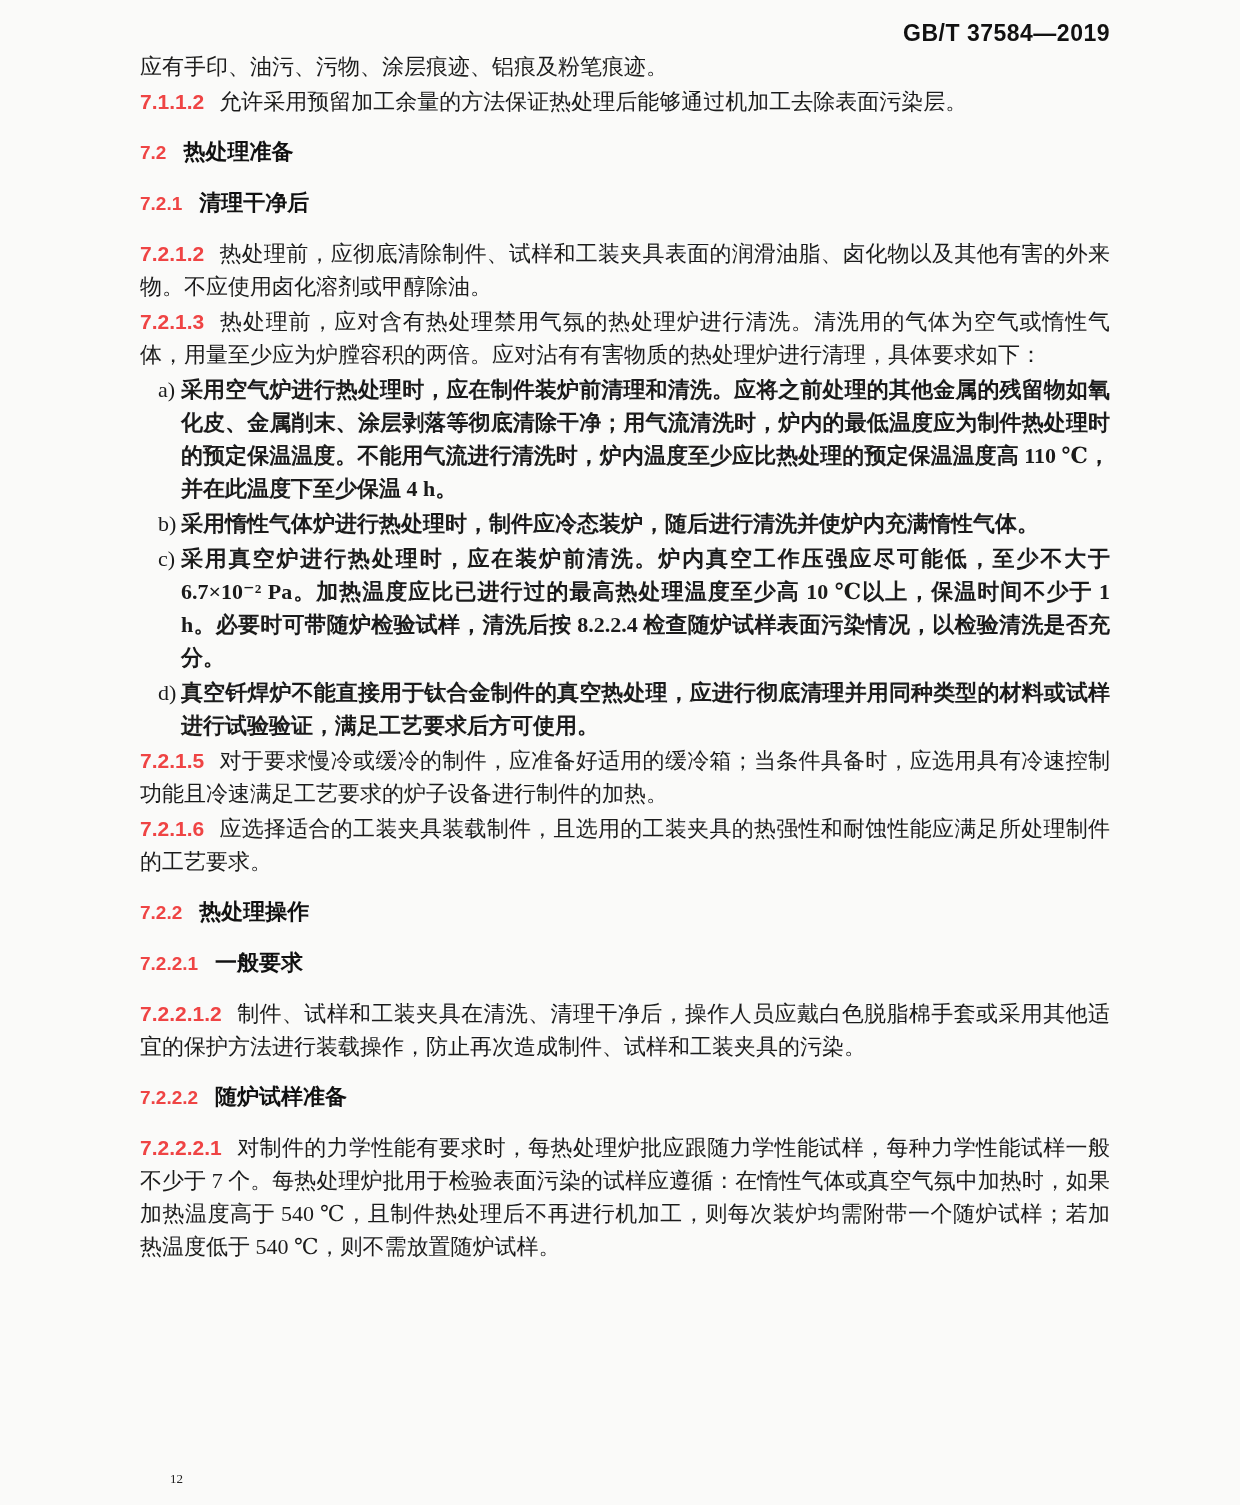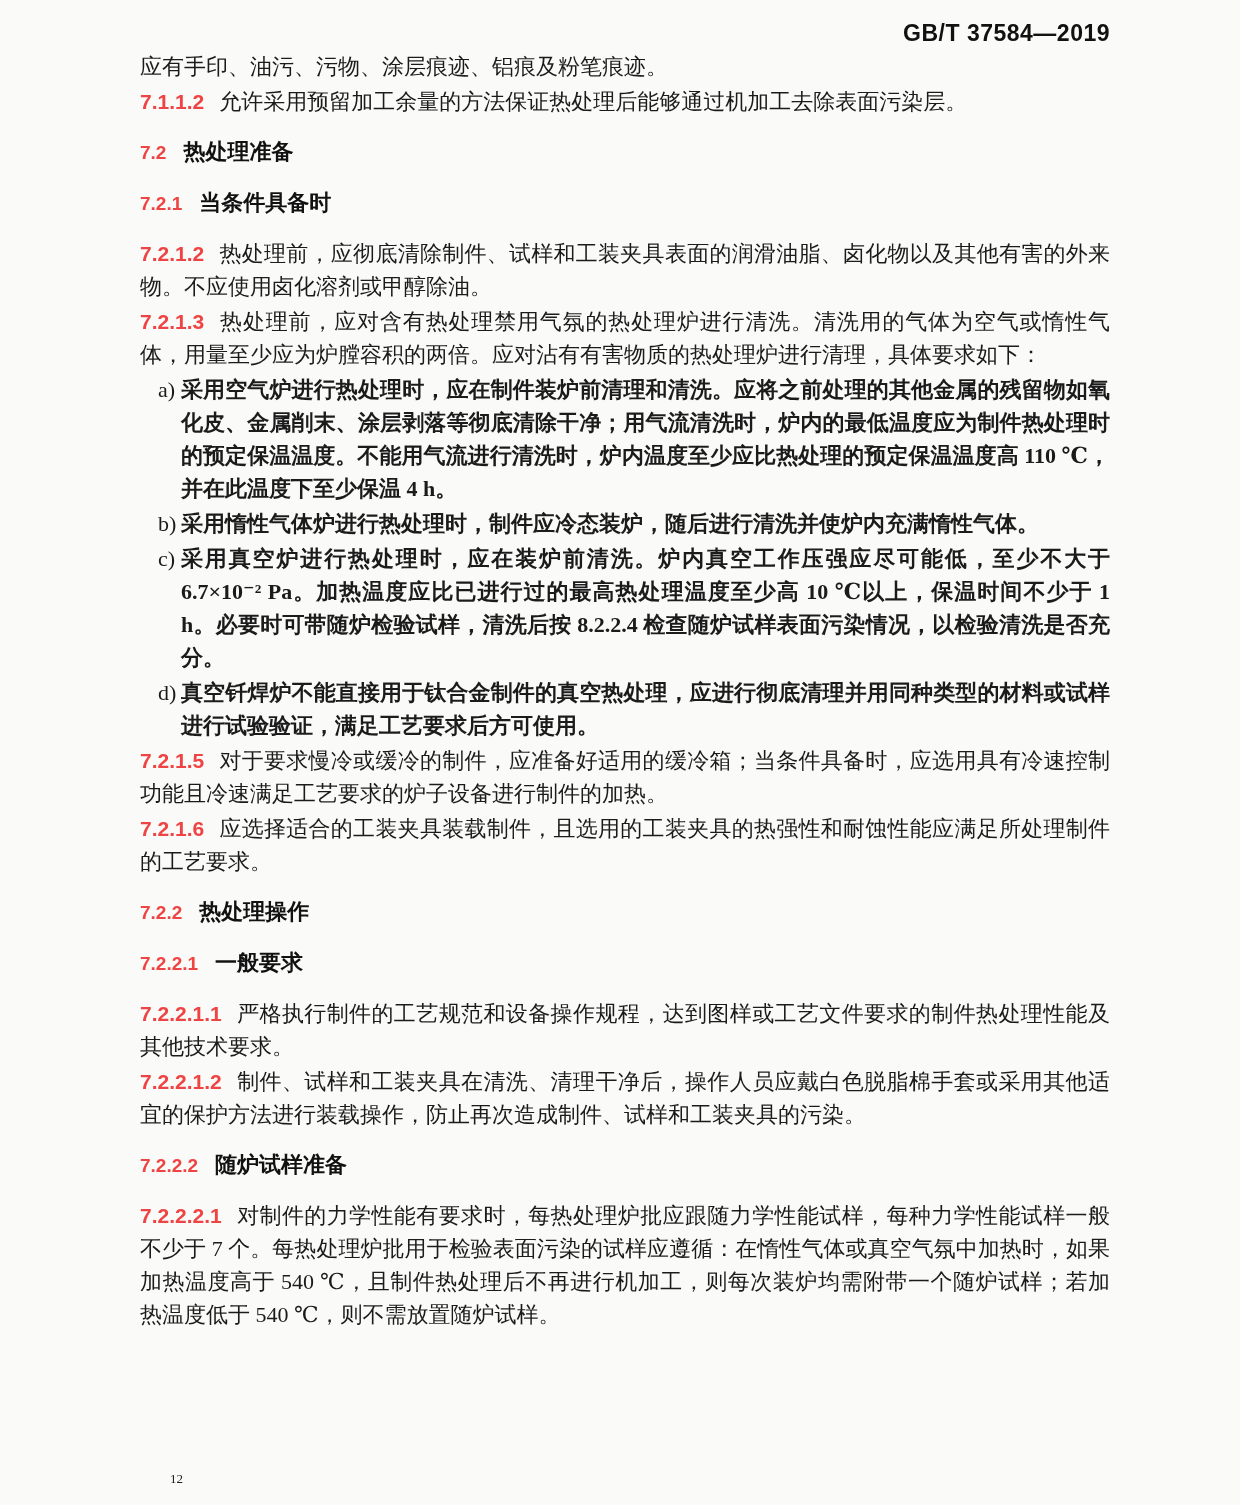--- a/index.html
+++ b/index.html
@@ -76,21 +76,21 @@
 <div class="page">
 
   <div class="doc-header">GB/T 37584—2019</div>
 
   <p class="para">应有手印、油污、污物、涂层痕迹、铝痕及粉笔痕迹。</p>
 
   <p class="clause"><span class="num">7.1.1.2</span><span>允许采用预留加工余量的方法保证热处理后能够通过机加工去除表面污染层。</span></p>
 
   <div class="heading"><span class="num">7.2</span><span>热处理准备</span></div>
 
-  <div class="heading"><span class="num">7.2.1</span><span>当条件具备时</span></div>
+  <div class="heading"><span class="num">7.2.1</span><span>清理干净后</span></div>
 
 
   <p class="clause"><span class="num">7.2.1.2</span><span>热处理前，应彻底清除制件、试样和工装夹具表面的润滑油脂、卤化物以及其他有害的外来物。不应使用卤化溶剂或甲醇除油。</span></p>
 
   <p class="clause"><span class="num">7.2.1.3</span><span>热处理前，应对含有热处理禁用气氛的热处理炉进行清洗。清洗用的气体为空气或惰性气体，用量至少应为炉膛容积的两倍。应对沾有有害物质的热处理炉进行清理，具体要求如下：</span></p>
 
   <div class="li">
       <span class="li-label">a)</span>
       <div class="li-text">采用空气炉进行热处理时，应在制件装炉前清理和清洗。应将之前处理的其他金属的残留物如氧化皮、金属削末、涂层剥落等彻底清除干净；用气流清洗时，炉内的最低温度应为制件热处理时的预定保温温度。不能用气流进行清洗时，炉内温度至少应比热处理的预定保温温度高 110 ℃，并在此温度下至少保温 4 h。</div>
     </div>
@@ -112,21 +112,20 @@
 
 
   <p class="clause"><span class="num">7.2.1.5</span><span>对于要求慢冷或缓冷的制件，应准备好适用的缓冷箱；当条件具备时，应选用具有冷速控制功能且冷速满足工艺要求的炉子设备进行制件的加热。</span></p>
 
   <p class="clause"><span class="num">7.2.1.6</span><span>应选择适合的工装夹具装载制件，且选用的工装夹具的热强性和耐蚀性能应满足所处理制件的工艺要求。</span></p>
 
   <div class="heading"><span class="num">7.2.2</span><span>热处理操作</span></div>
 
   <div class="heading"><span class="num">7.2.2.1</span><span>一般要求</span></div>
 
-  <p class="clause"><span class="num">7.2.2.1.1</span><span>严格执行制件的工艺规范和设备操作规程，达到图样或工艺文件要求的制件热处理性能及其他技术要求。</span></p>
 
   <p class="clause"><span class="num">7.2.2.1.2</span><span>制件、试样和工装夹具在清洗、清理干净后，操作人员应戴白色脱脂棉手套或采用其他适宜的保护方法进行装载操作，防止再次造成制件、试样和工装夹具的污染。</span></p>
 
   <div class="heading"><span class="num">7.2.2.2</span><span>随炉试样准备</span></div>
 
   <p class="clause"><span class="num">7.2.2.2.1</span><span>对制件的力学性能有要求时，每热处理炉批应跟随力学性能试样，每种力学性能试样一般不少于 7 个。每热处理炉批用于检验表面污染的试样应遵循：在惰性气体或真空气氛中加热时，如果加热温度高于 540 ℃，且制件热处理后不再进行机加工，则每次装炉均需附带一个随炉试样；若加热温度低于 540 ℃，则不需放置随炉试样。</span></p>
 
   <div class="page-number">12</div>
 
 </div>

